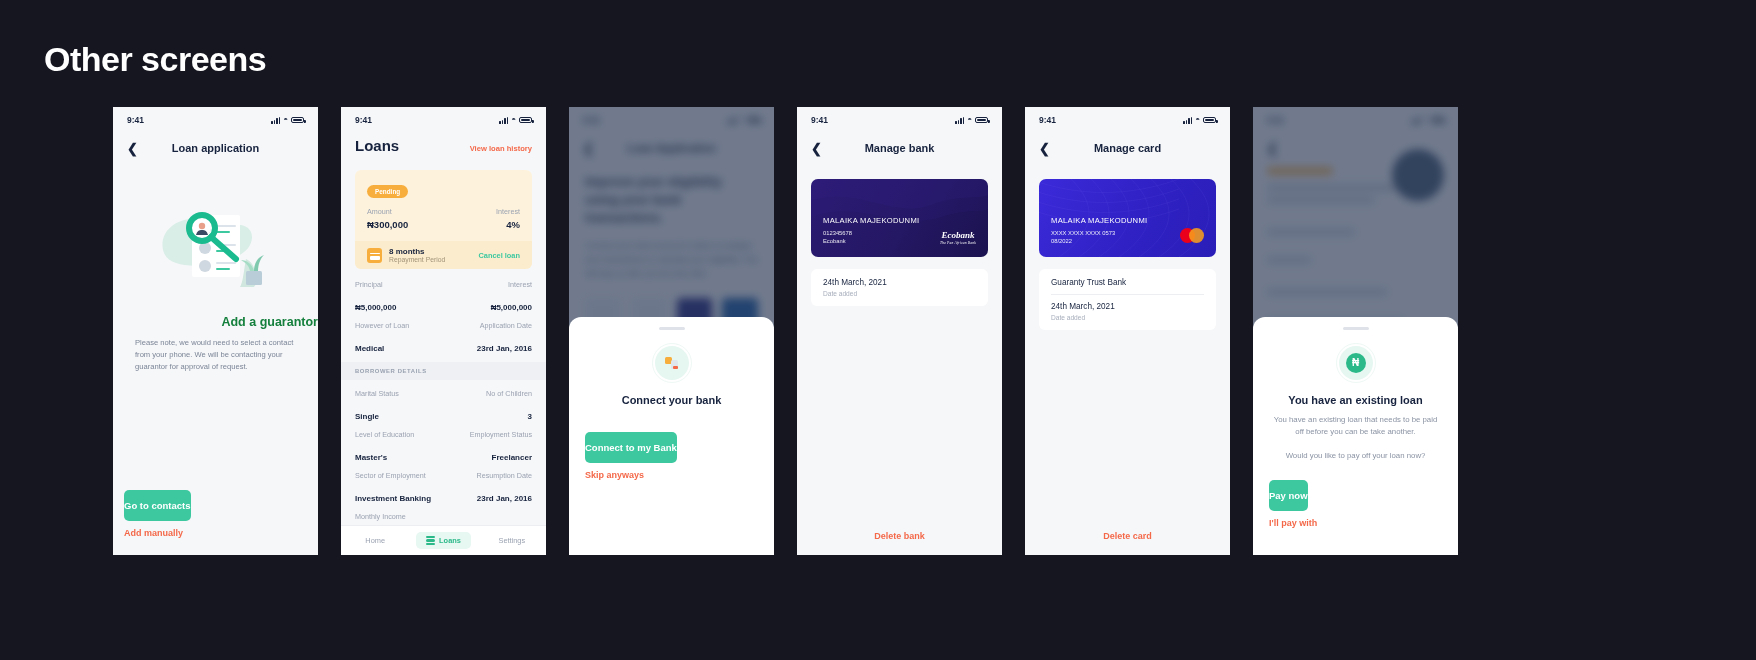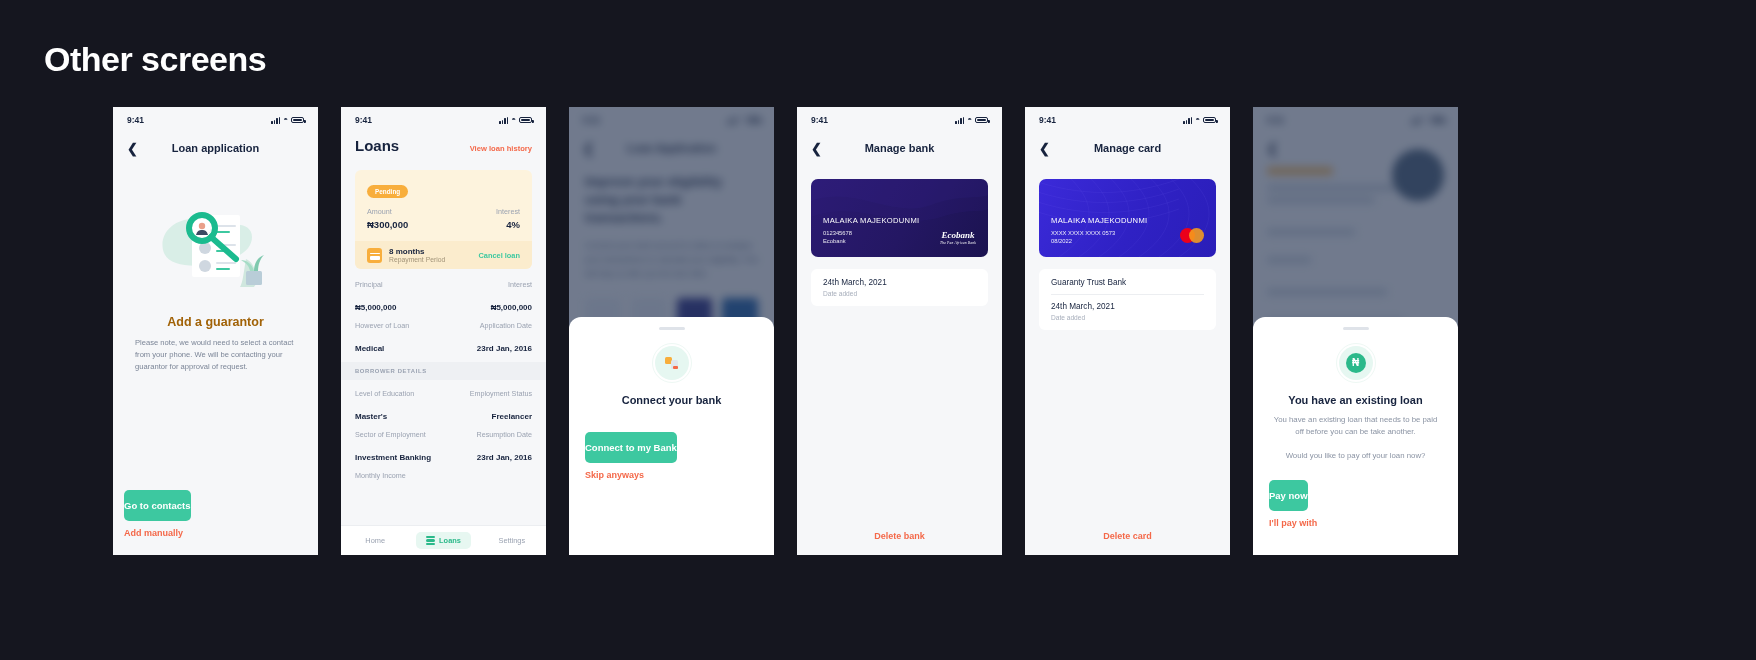--- a/index.html
+++ b/index.html
@@ -69,22 +69,22 @@
   }
   .nav-title {
     position: absolute; left: 0; right: 0;
     text-align: center;
     font-size: 11px; font-weight: 700; color: #17233e;
   }
 
   
   .hero { margin-top: 38px; display: flex; justify-content: center; }
   .empty-title {
-    margin-top: 22px; text-align: center;
-    font-size: 12.5px; font-weight: 700; color: #a16207;
+    margin-top: 22px; text-align: right;
+    font-size: 12.5px; font-weight: 700; color: #15803d;
   }
   .empty-body {
     margin: 8px 22px 0; text-align: left;
     font-size: 7.6px; line-height: 1.55; color: #7b8597;
   }
   .btn {
     display: block; text-align: center;
     border-radius: 5px; border: none;
     font-family: inherit; cursor: pointer;
   }
@@ -396,20 +396,30 @@
             <span class="det-col right">
               <span class="det-k" style="display:block">Application Date</span>
               <span class="det-v" style="display:block">23rd Jan, 2016</span>
             </span>
           </div>
 
           <div class="section-band">BORROWER DETAILS</div>
 
           <div class="det-row">
             <span class="det-col">
+              <span class="det-k" style="display:block">Marital Status</span>
+              <span class="det-v" style="display:block">Single</span>
+            </span>
+            <span class="det-col right">
+              <span class="det-k" style="display:block">No of Children</span>
+              <span class="det-v" style="display:block">3</span>
+            </span>
+          </div>
+          <div class="det-row">
+            <span class="det-col">
               <span class="det-k" style="display:block">Level of Education</span>
               <span class="det-v" style="display:block">Master's</span>
             </span>
             <span class="det-col right">
               <span class="det-k" style="display:block">Employment Status</span>
               <span class="det-v" style="display:block">Freelancer</span>
             </span>
           </div>
           <div class="det-row">
             <span class="det-col">

